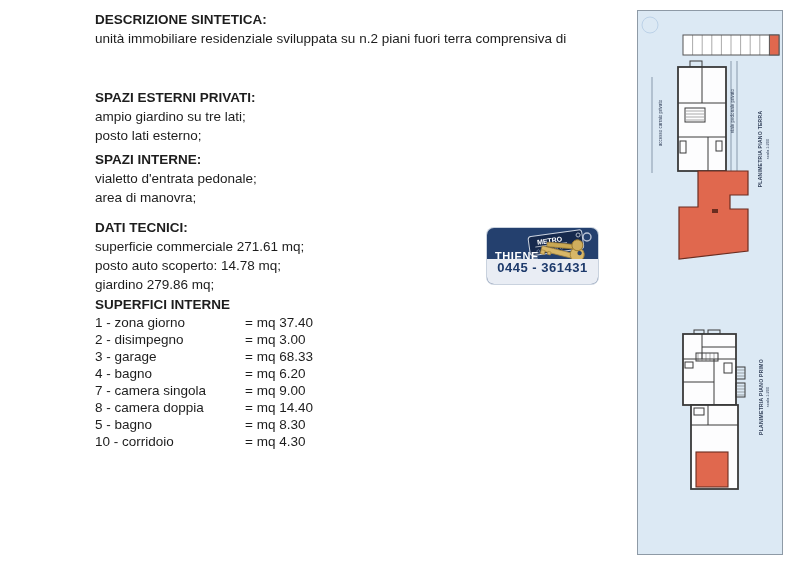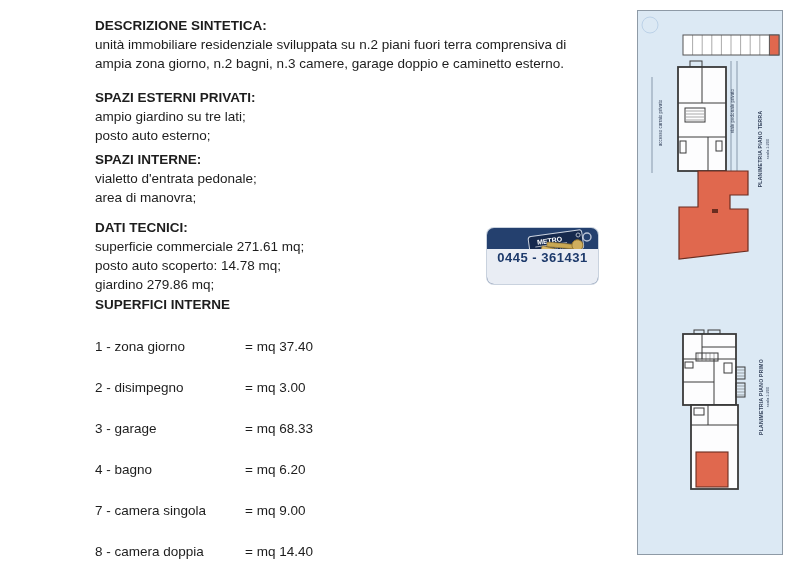--- a/index.html
+++ b/index.html
@@ -1,34 +1,34 @@
 <!DOCTYPE html>
 <html><head>
 <meta charset="utf-8">
 <style>
   html,body{margin:0;padding:0;background:#ffffff;}
   .page{position:relative;width:800px;height:566px;background:#ffffff;overflow:hidden;
         font-family:"Liberation Sans",sans-serif;color:#1d1d1d;}
   .sec{position:absolute;left:95px;width:520px;font-size:13.5px;line-height:19px;}
   .sec p{margin:0;}
   .hd{font-weight:bold;}
-  #sec-desc{top:16px;}
+  #sec-desc{top:10px;}
   #sec-ext{top:88px;}
   #sec-com{top:150px;}
   #sec-dati{top:218px;}
   #sec-sup{top:295px;width:420px;}
   .sup-row{line-height:17px;}
-  .sup-label{display:inline-block;width:150px;margin-top:24px;}
+  .sup-label{display:inline-block;width:150px;}
   
   .badge{position:absolute;left:487px;top:228px;width:111px;height:56px;background:#24406e;
          border-radius:7px;box-shadow:0 0 0 1px #c9d2de;}
   .badge-city{position:absolute;left:8px;top:22px;color:#ffffff;font-weight:bold;
               font-size:11px;letter-spacing:.6px;}
   .badge-addr{position:absolute;left:9px;top:34px;color:#cfd8e6;font-weight:bold;font-size:4.5px;}
-  .badge-phone{position:absolute;left:0;right:0;bottom:0;height:35px;background:#e9edf4;
+  .badge-phone{position:absolute;left:0;right:0;bottom:0;height:25px;background:#e9edf4;
                border-radius:0 0 7px 7px;color:#1d3a6b;font-weight:bold;font-size:13px;
                line-height:17px;text-align:center;letter-spacing:.5px;}
   .badge-fob{position:absolute;right:1px;top:0px;}
   
   .plans{position:absolute;left:637px;top:10px;width:146px;height:545px;background:#dce9f4;
          border:1px solid #8e9aa6;box-sizing:border-box;}
   .plan-svg{position:absolute;left:0;}
   #plan-top{top:0;}
   #plan-bottom{top:296px;}
   .wall{stroke:#3a3a3a;stroke-width:1.8;fill:#fdfdfe;}
@@ -39,27 +39,26 @@
   .plantext{fill:#33415a;font-family:"Liberation Sans",sans-serif;}
 </style>
 </head>
 <body>
 
 <div class="page">
 
   <div class="sec" id="sec-desc">
     <p class="hd">DESCRIZIONE SINTETICA:</p>
     <p>unità immobiliare residenziale sviluppata su n.2 piani fuori terra comprensiva di</p>
-    <p>ampia zona giorno, n.2 bagni, n.3 camere, garage doppio e caminetto esterno.</p>
   </div>
 
   <div class="sec" id="sec-ext">
     <p class="hd">SPAZI ESTERNI PRIVATI:</p>
     <p>ampio giardino su tre lati;</p>
-    <p>posto auto esterno;</p>
+    <p>posto lati esterno;</p>
   </div>
 
   <div class="sec" id="sec-com">
     <p class="hd">SPAZI INTERNE:</p>
     <p>vialetto d'entrata pedonale;</p>
     <p>area di manovra;</p>
   </div>
 
   <div class="sec" id="sec-dati">
     <p class="hd">DATI TECNICI:</p>
@@ -70,20 +69,21 @@
 
   <div class="sec" id="sec-sup">
     <p class="hd">SUPERFICI INTERNE</p>
     <p class="sup-row"><span class="sup-label">1 - zona giorno</span><span>= mq 37.40</span></p>
     <p class="sup-row"><span class="sup-label">2 - disimpegno</span><span>= mq 3.00</span></p>
     <p class="sup-row"><span class="sup-label">3 - garage</span><span>= mq 68.33</span></p>
     <p class="sup-row"><span class="sup-label">4 - bagno</span><span>= mq 6.20</span></p>
     <p class="sup-row"><span class="sup-label">7 - camera singola</span><span>= mq 9.00</span></p>
     <p class="sup-row"><span class="sup-label">8 - camera doppia</span><span>= mq 14.40</span></p>
     <p class="sup-row"><span class="sup-label">5 - bagno</span><span>= mq 8.30</span></p>
+    <p class="sup-row"><span class="sup-label">10 - corridoio</span><span>= mq 4.30</span></p>
   </div>
 
   <div class="badge">
     <svg class="badge-fob" width="74" height="40" viewBox="0 0 74 40">
       <circle cx="64" cy="9" r="4" fill="none" stroke="#b9c2d4" stroke-width="1.4"></circle>
       <g transform="rotate(-8 34 15)">
         <rect x="6" y="5" width="54" height="19" rx="3" fill="#16294d" stroke="#cdd4e0" stroke-width="1"></rect>
         <circle cx="56" cy="10" r="2" fill="none" stroke="#cdd4e0" stroke-width=".8"></circle>
         <text x="27" y="14" text-anchor="middle" font-size="7" font-weight="bold" fill="#ffffff">METRO</text>
         <line x1="12" y1="16" x2="44" y2="16" stroke="#ffffff" stroke-width=".6"></line>

